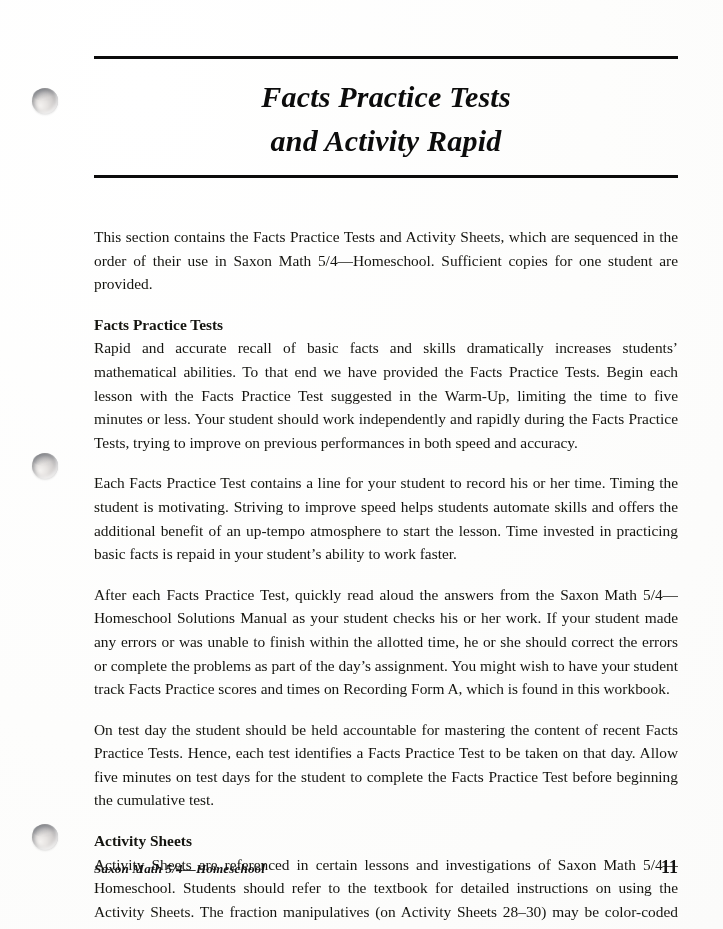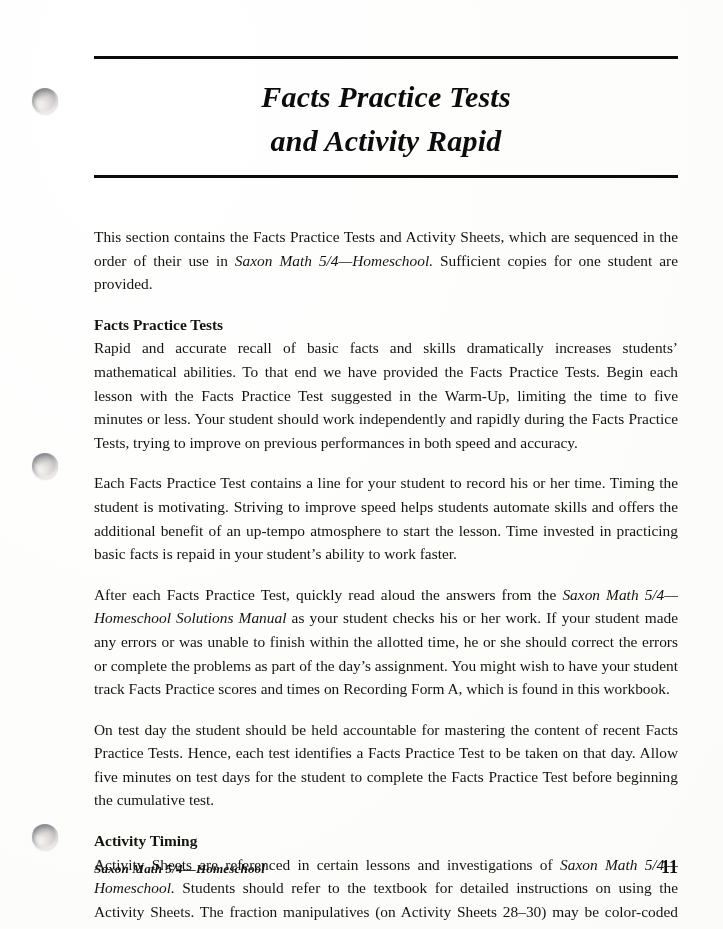--- a/index.html
+++ b/index.html
@@ -104,21 +104,21 @@
   }
 
   h2.section-heading {
     font-size: 15.4px;
     line-height: 23.6px;
     font-weight: bold;
     margin: 0;
     text-align: left;
   }
 
-  .it { font-style: italic; }
+  .it { }
 
   
   .footer {
     position: absolute;
     left: 94px;
     top: 857px;
     width: 584px;
     display: flex;
     align-items: baseline;
     justify-content: space-between;
@@ -161,21 +161,21 @@
     <h2 class="section-heading">Facts Practice Tests</h2>
 
     <p class="para"><span>Rapid and accurate recall of basic facts and skills dramatically increases students’ mathematical abilities. To that end we have provided the Facts Practice Tests. Begin each lesson with the Facts Practice Test suggested in the Warm-Up, limiting the time to five minutes or less. Your student should work independently and rapidly during the Facts Practice Tests, trying to improve on previous performances in both speed and accuracy.</span><span class="it"></span><span></span></p>
 
     <p class="para"><span>Each Facts Practice Test contains a line for your student to record his or her time. Timing the student is motivating. Striving to improve speed helps students automate skills and offers the additional benefit of an up-tempo atmosphere to start the lesson. Time invested in practicing basic facts is repaid in your student’s ability to work faster.</span><span class="it"></span><span></span></p>
 
     <p class="para"><span>After each Facts Practice Test, quickly read aloud the answers from the </span><span class="it">Saxon Math 5/4—Homeschool Solutions Manual</span><span> as your student checks his or her work. If your student made any errors or was unable to finish within the allotted time, he or she should correct the errors or complete the problems as part of the day’s assignment. You might wish to have your student track Facts Practice scores and times on Recording Form A, which is found in this workbook.</span></p>
 
     <p class="para"><span>On test day the student should be held accountable for mastering the content of recent Facts Practice Tests. Hence, each test identifies a Facts Practice Test to be taken on that day. Allow five minutes on test days for the student to complete the Facts Practice Test before beginning the cumulative test.</span><span class="it"></span><span></span></p>
 
-    <h2 class="section-heading">Activity Timing</h2>
+    <h2 class="section-heading">Activity Sheets</h2>
 
     <p class="para tight"><span>Activity Sheets are referenced in certain lessons and investigations of </span><span class="it">Saxon Math 5/4—Homeschool.</span><span> Students should refer to the textbook for detailed instructions on using the Activity Sheets. The fraction manipulatives (on Activity Sheets 28–30) may be color-coded with colored pencils or markers before they are cut out.</span></p>
 
   </div>
 </div>
 
 <div class="footer">
   <div class="footer-title">Saxon Math 5/4—Homeschool</div>
   <div class="footer-page">11</div>
 </div>

